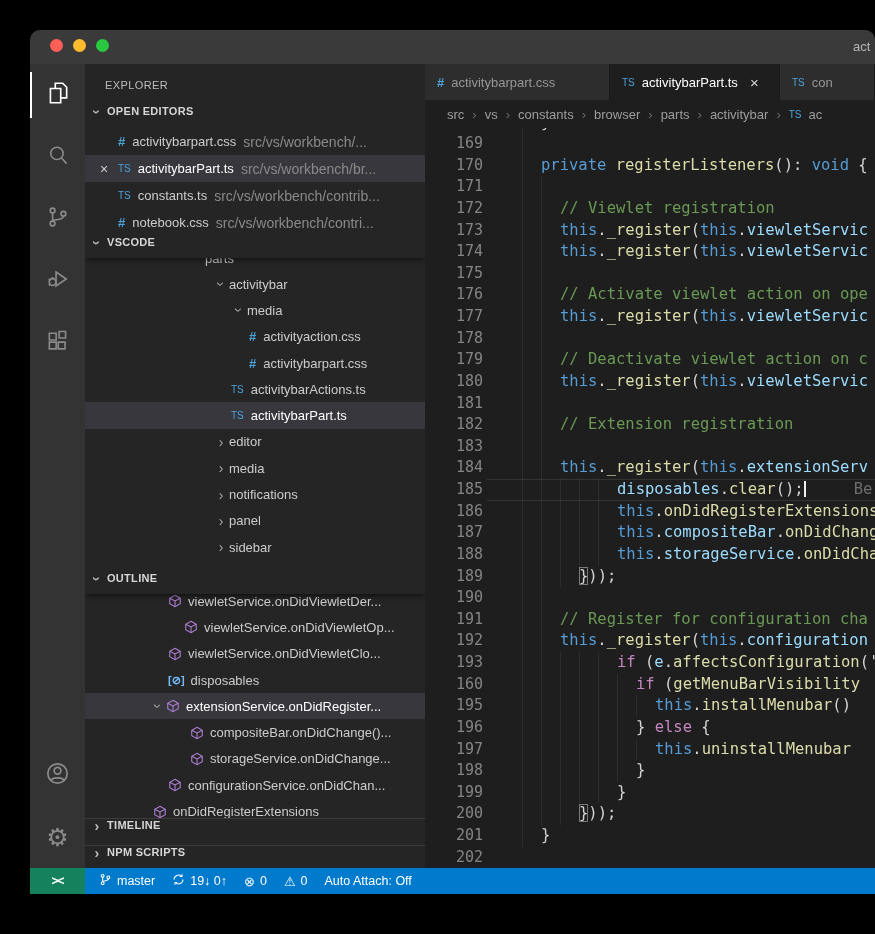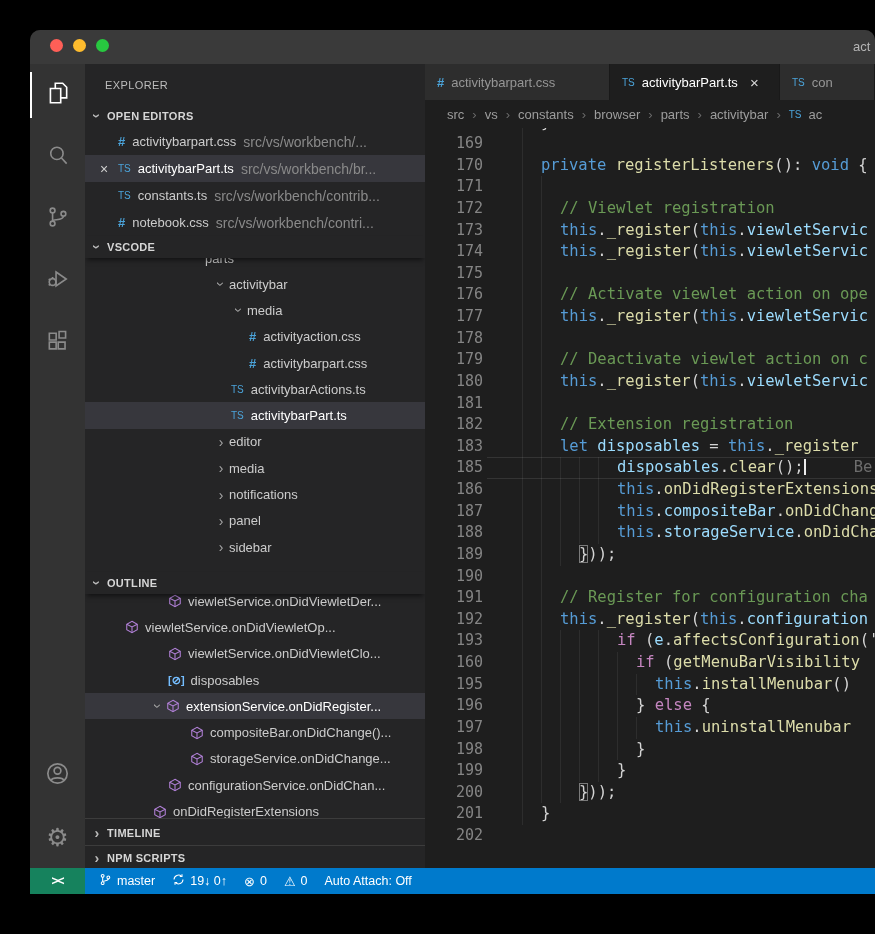--- a/index.html
+++ b/index.html
@@ -18,21 +18,21 @@
   .ab-item{height:62px;display:flex;align-items:center;justify-content:center;position:relative}
   .ab-item svg{stroke:#8b8b8b;fill:none;stroke-width:1.5}
   .ab-item.active svg{stroke:#fff}
   .ab-item.active::before{content:'';position:absolute;left:0;top:8px;bottom:8px;width:2px;background:#fff}
   .ab-bottom{margin-top:auto}
   .gear{font-size:25px;color:#8b8b8b;line-height:1}
   
   .sidebar{position:absolute;left:55px;top:34px;bottom:26px;width:340px;background:var(--sidebar,#252526);overflow:hidden}
   .sb-title{position:absolute;top:0;left:0;height:40px;line-height:42px;padding-left:20px;font-size:11px;
     color:#bdbdbd;letter-spacing:.4px}
-  .sec-header{position:absolute;left:0;right:0;height:22px;display:flex;align-items:center;gap:2px;
+  .sec-header{position:absolute;left:0;right:0;height:22px;display:flex;align-items:flex-start;gap:2px;
     background:var(--sidebar,#252526);font-weight:bold;font-size:11px;color:#d6d6d6;letter-spacing:.3px;
     z-index:3;padding-left:4px}
   .sec-header.shadow{box-shadow:0 4px 5px -2px rgba(0,0,0,.55)}
   .sec-header.divtop{border-top:1px solid #3c3c3c}
   .chev{width:16px;text-align:center;font-size:14px;color:#bbb;display:inline-block;line-height:1}
   .chev.exp{transform:rotate(90deg)}
   .rows{position:absolute;left:0;right:0;overflow:hidden}
   .row{height:26.3px;display:flex;align-items:center;font-size:13px;color:#cccccc;white-space:nowrap}
   .row.sel{background:var(--selection,#37373d);color:#fff}
   .row .chev{color:#a8a8a8;flex:none}
@@ -235,21 +235,21 @@
     <div class="rows" id="outline-rows" style="top:524px;height:230px">
         <div class="row" style="padding-left: 83px;">
           <span class="cube">
             <svg width="14" height="14" viewBox="0 0 16 16" fill="none" stroke="#b180d7" stroke-width="1.2">
               <path d="M8 1.5 14 4.8v6.4L8 14.5 2 11.2V4.8z"></path>
               <path d="M2 4.8 8 8l6-3.2M8 8v6.5"></path>
             </svg>
           </span>
           <span>viewletService.onDidViewletDer...</span>
         </div>
-        <div class="row" style="padding-left: 40px;">
+        <div class="row" style="padding-left: 99px;">
           <span class="cube">
             <svg width="14" height="14" viewBox="0 0 16 16" fill="none" stroke="#b180d7" stroke-width="1.2">
               <path d="M8 1.5 14 4.8v6.4L8 14.5 2 11.2V4.8z"></path>
               <path d="M2 4.8 8 8l6-3.2M8 8v6.5"></path>
             </svg>
           </span>
           <span>viewletService.onDidViewletOp...</span>
         </div>
         <div class="row" style="padding-left: 83px;">
           <span class="cube">
@@ -428,21 +428,25 @@
           <span class="txt" style="left: 97px;"></span>
         </div>
         <div class="cl">
           <span class="num">182</span>
           <span class="guides" style="width: 38px;"></span>
           <span class="txt" style="left: 135px;"><span class="tk-cmt">// Extension registration</span></span>
         </div>
         <div class="cl">
           <span class="num">183</span>
           <span class="guides" style="width: 38px;"></span>
-          <span class="txt" style="left: 135px;"><span class="tk-kw">let</span><span class="tk-pun"> </span><span class="tk-var">disposables</span><span class="tk-pun"> = </span><span class="tk-kw">this</span><span class="tk-pun">.</span><span class="tk-fn">_register</span></span>
+        </div>
+        <div class="cl">
+          <span class="num">184</span>
+          <span class="guides" style="width: 38px;"></span>
+          <span class="txt" style="left: 135px;"><span class="tk-kw">this</span><span class="tk-pun">.</span><span class="tk-fn">_register</span><span class="tk-pun">(</span><span class="tk-kw">this</span><span class="tk-pun">.</span><span class="tk-var">extensionServ</span></span>
         </div>
         <div class="cl cur">
           <span class="num">185</span>
           <span class="guides" style="width: 95px;"></span>
           <span class="txt" style="left: 192px;"><span class="tk-var">disposables</span><span class="tk-pun">.</span><span class="tk-fn">clear</span><span class="tk-pun">();</span><span class="cursor"></span><span class="ghosttext">Ber</span></span>
         </div>
         <div class="cl">
           <span class="num">186</span>
           <span class="guides" style="width: 95px;"></span>
           <span class="txt" style="left: 192px;"><span class="tk-kw">this</span><span class="tk-pun">.</span><span class="tk-fn">onDidRegisterExtensions</span></span>

